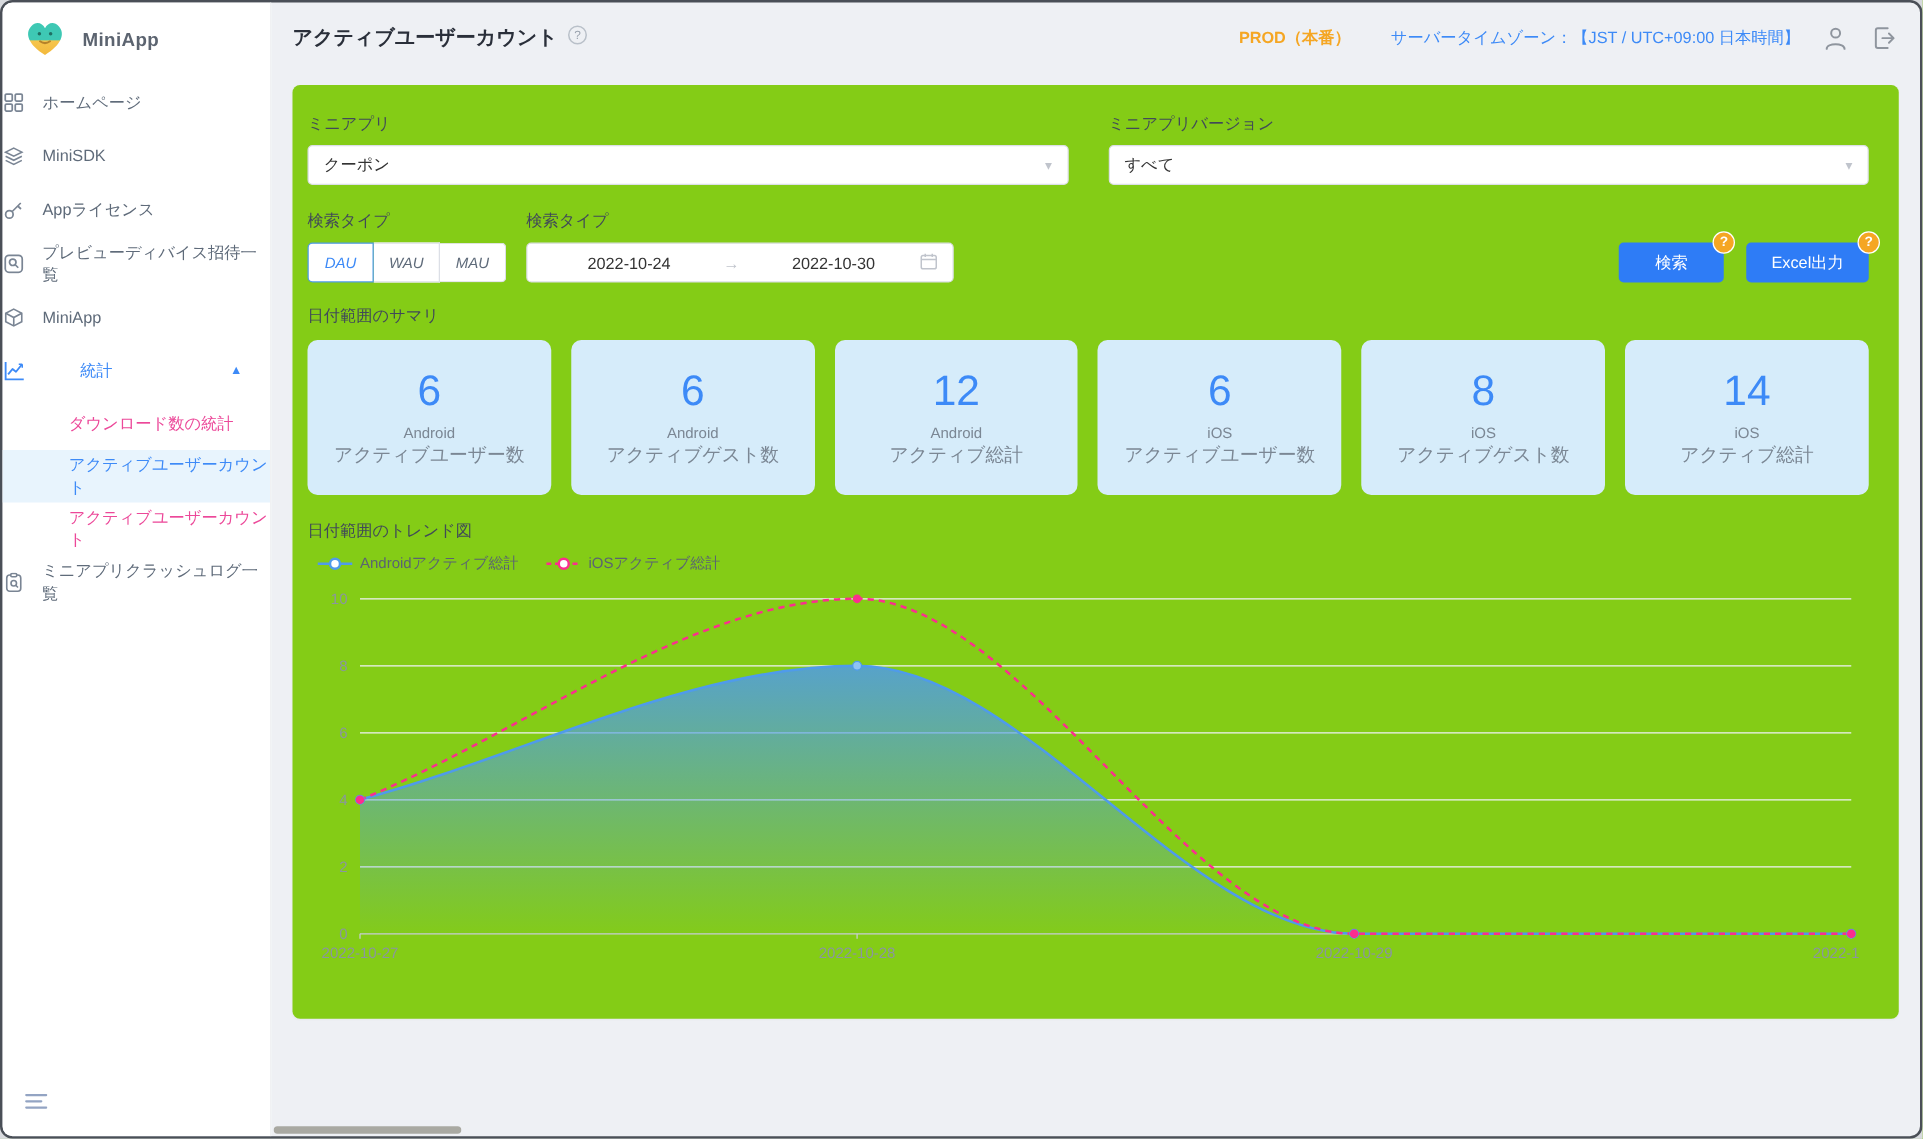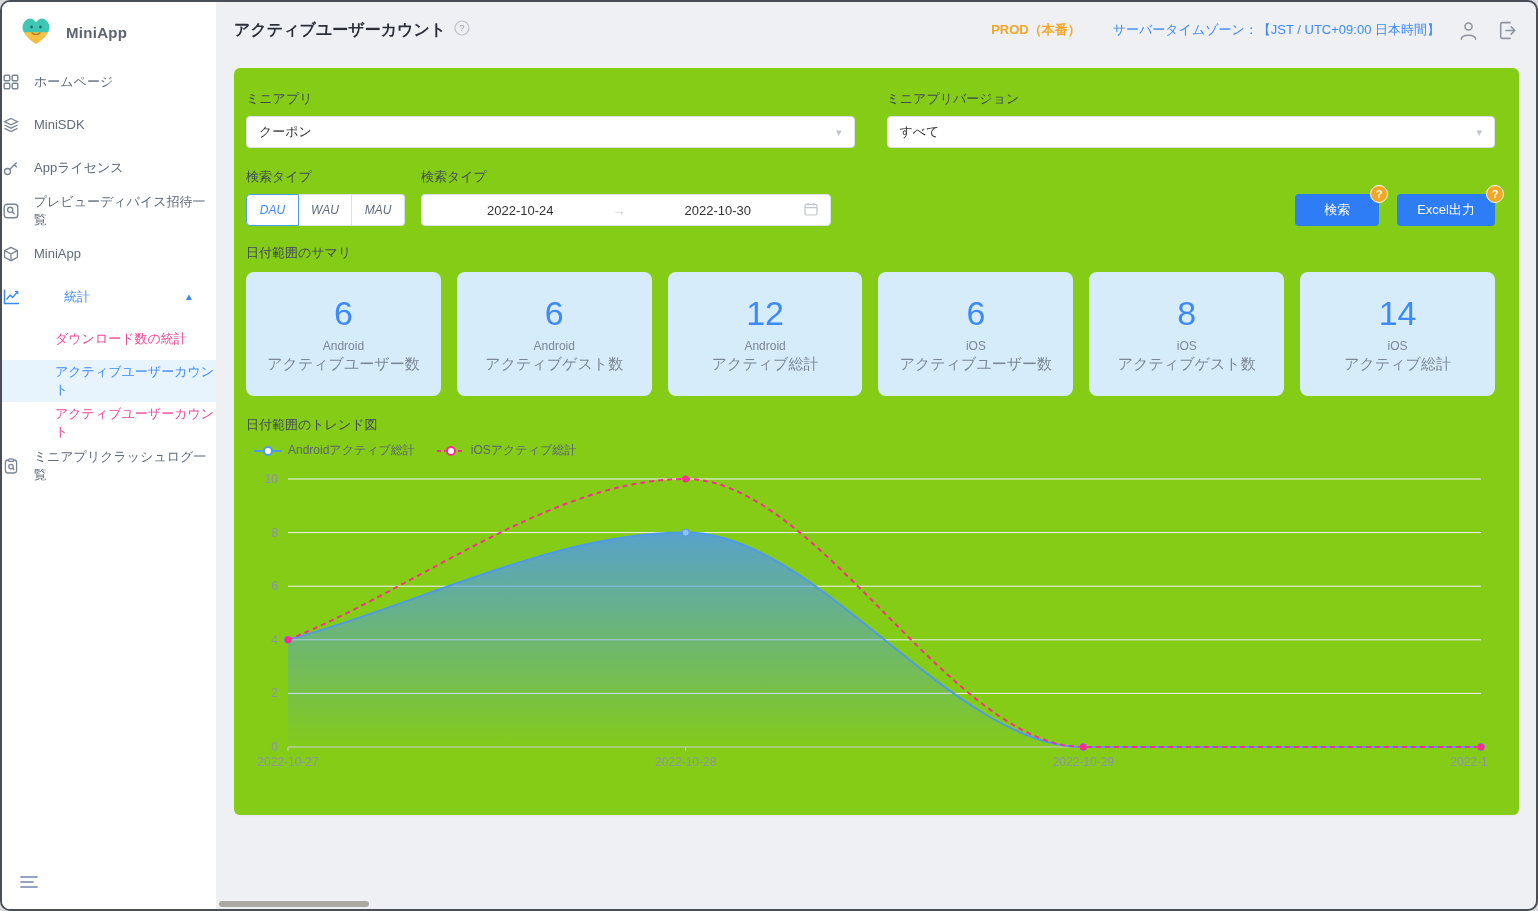--- a/index.html
+++ b/index.html
@@ -56,21 +56,21 @@
   .seg-group { display:inline-flex;font-style:italic; }
   .seg-btn {
     width:53px; height:32px; background:#fff; border:1px solid #dcdfe6; border-left-width:0;
     font-size:12px; color:#5f6b7a; display:flex; align-items:center; justify-content:center; cursor:pointer;
   }
   .seg-btn:first-child { border-left-width:1px; border-radius:4px 0 0 4px; }
   .seg-btn:last-child { border-radius:0 4px 4px 0; }
   .seg-btn.active { border:1px solid #4f9bea; color:#3d8af7; position:relative; z-index:1; }
   .date-col { margin-left:16px; }
   .date-range {
-    width:410px; height:32px; border:1px solid #dcdfe6; border-radius:4px; background:#fff;
+    width:342px; height:32px; border:1px solid #dcdfe6; border-radius:4px; background:#fff;
     display:flex; align-items:center; font-size:13px; color:#333; padding:0 12px; cursor:pointer;
   }
   .date-val { flex:1; text-align:center; }
   .date-arrow { color:#c0c4cc; padding:0 6px; }
   .btns-right { margin-left:auto; display:flex; gap:18px; }
   .pri-btn {
     position:relative; min-width:84px; height:32px; padding:0 20px; background:#2e7cf6; color:#fff;
     border:none; border-radius:4px; font-size:13px; cursor:pointer; font-family:inherit;
   }
   .badge {

